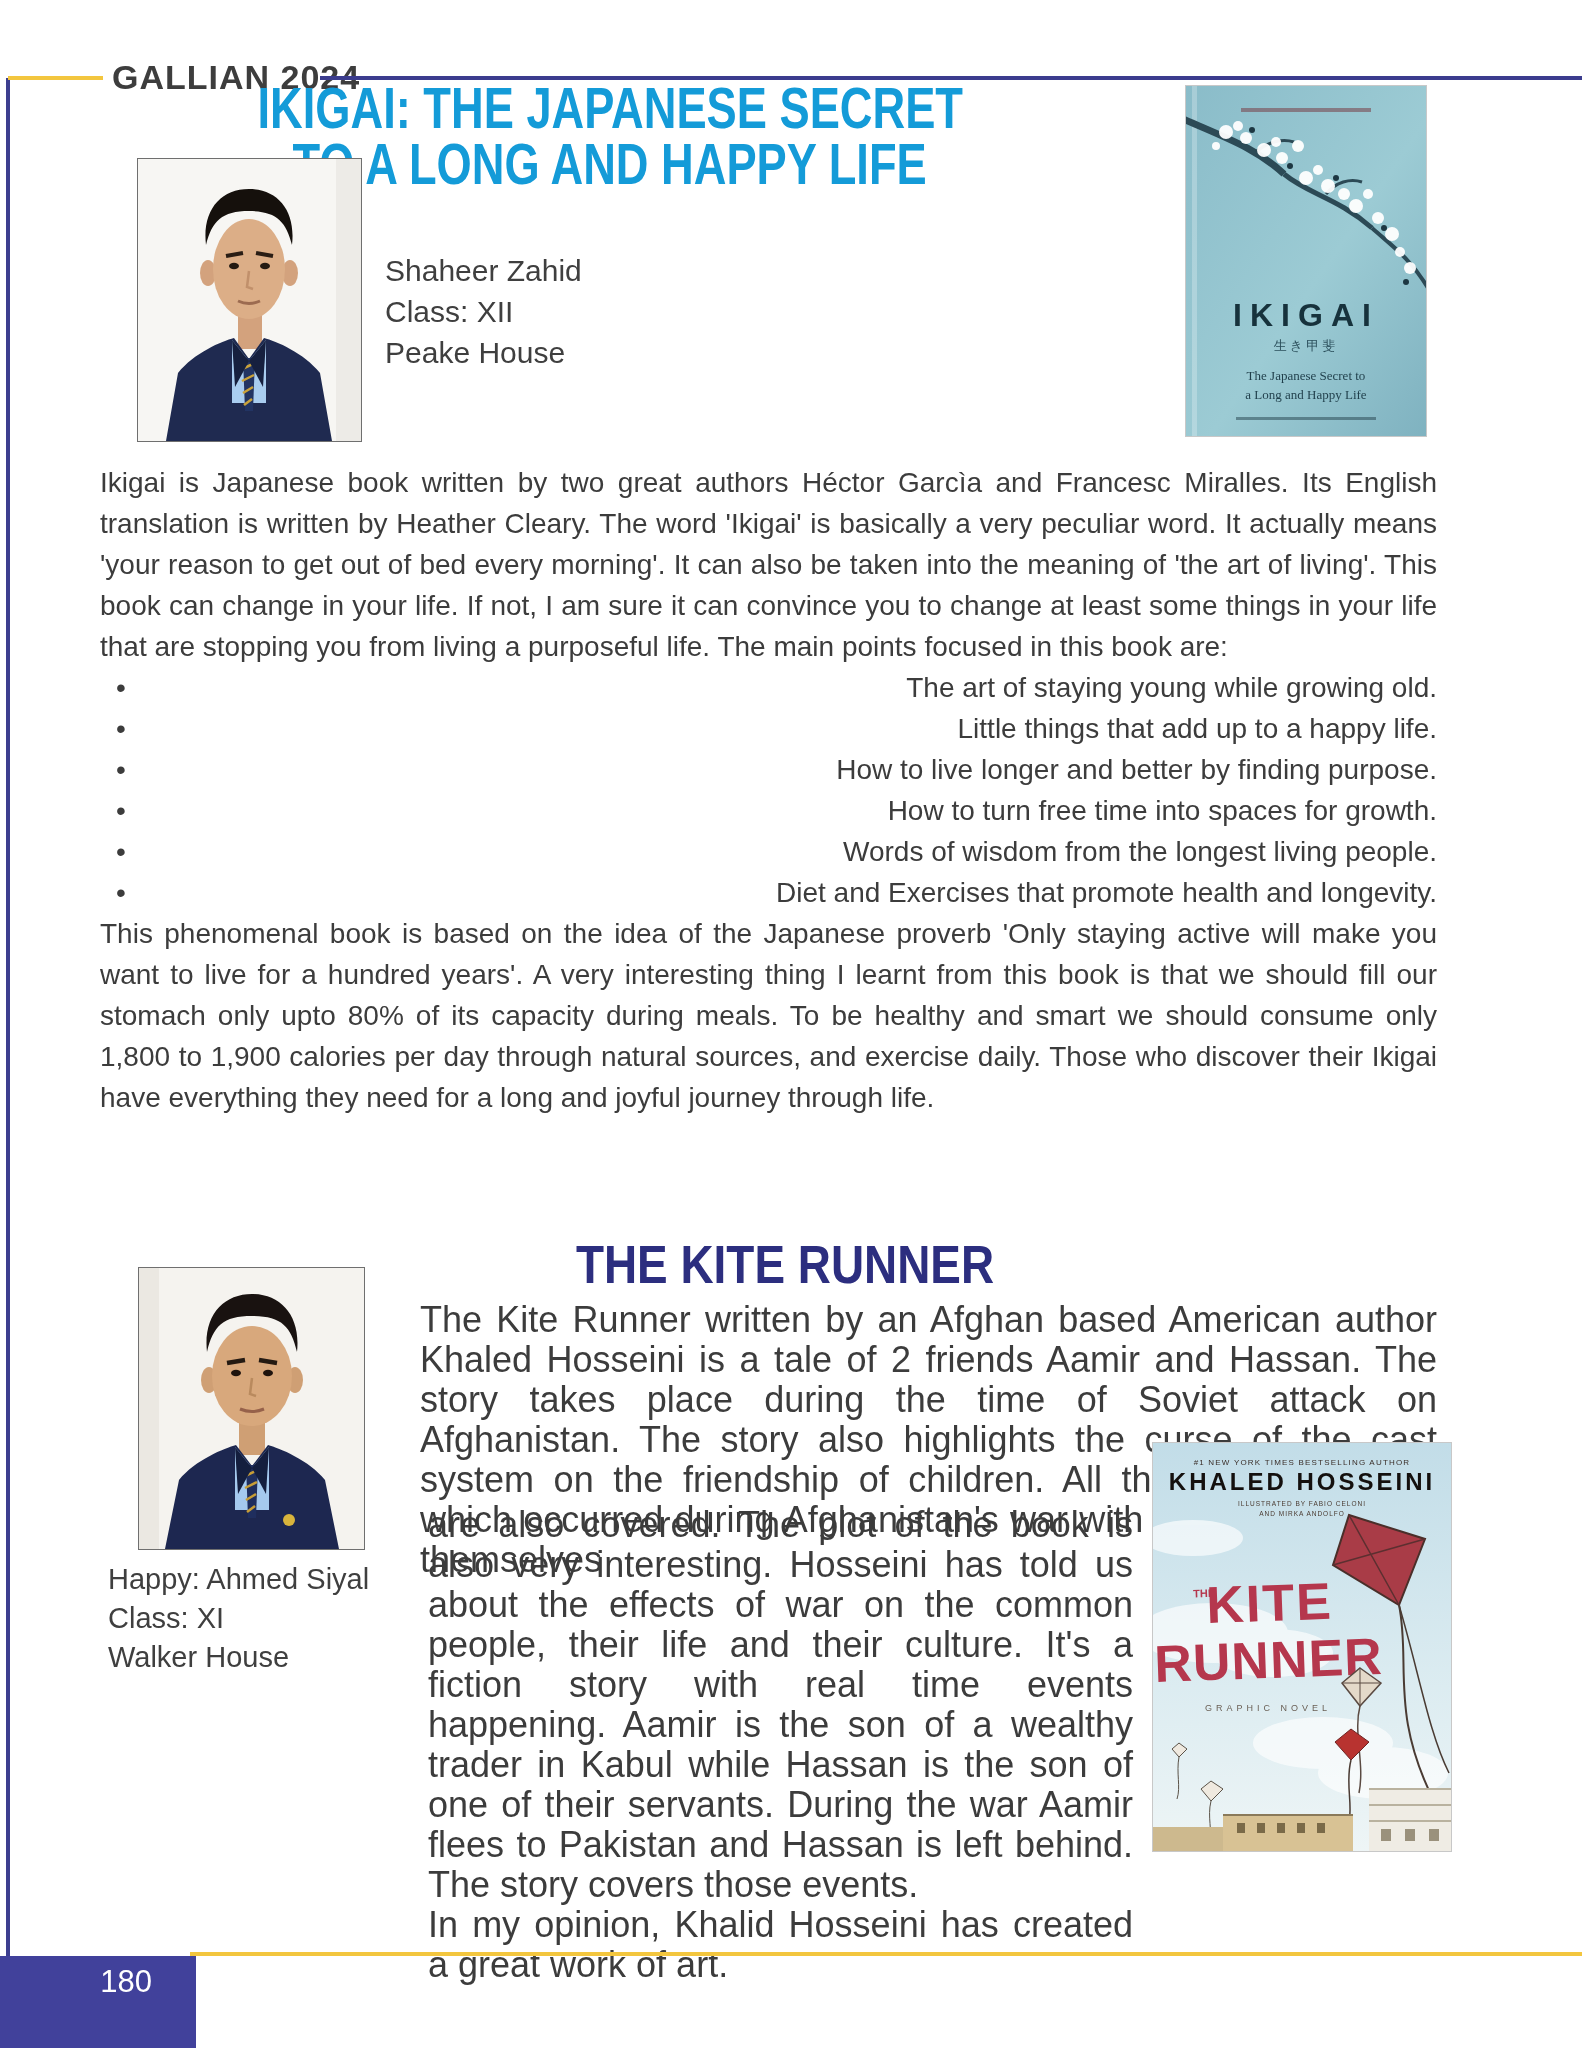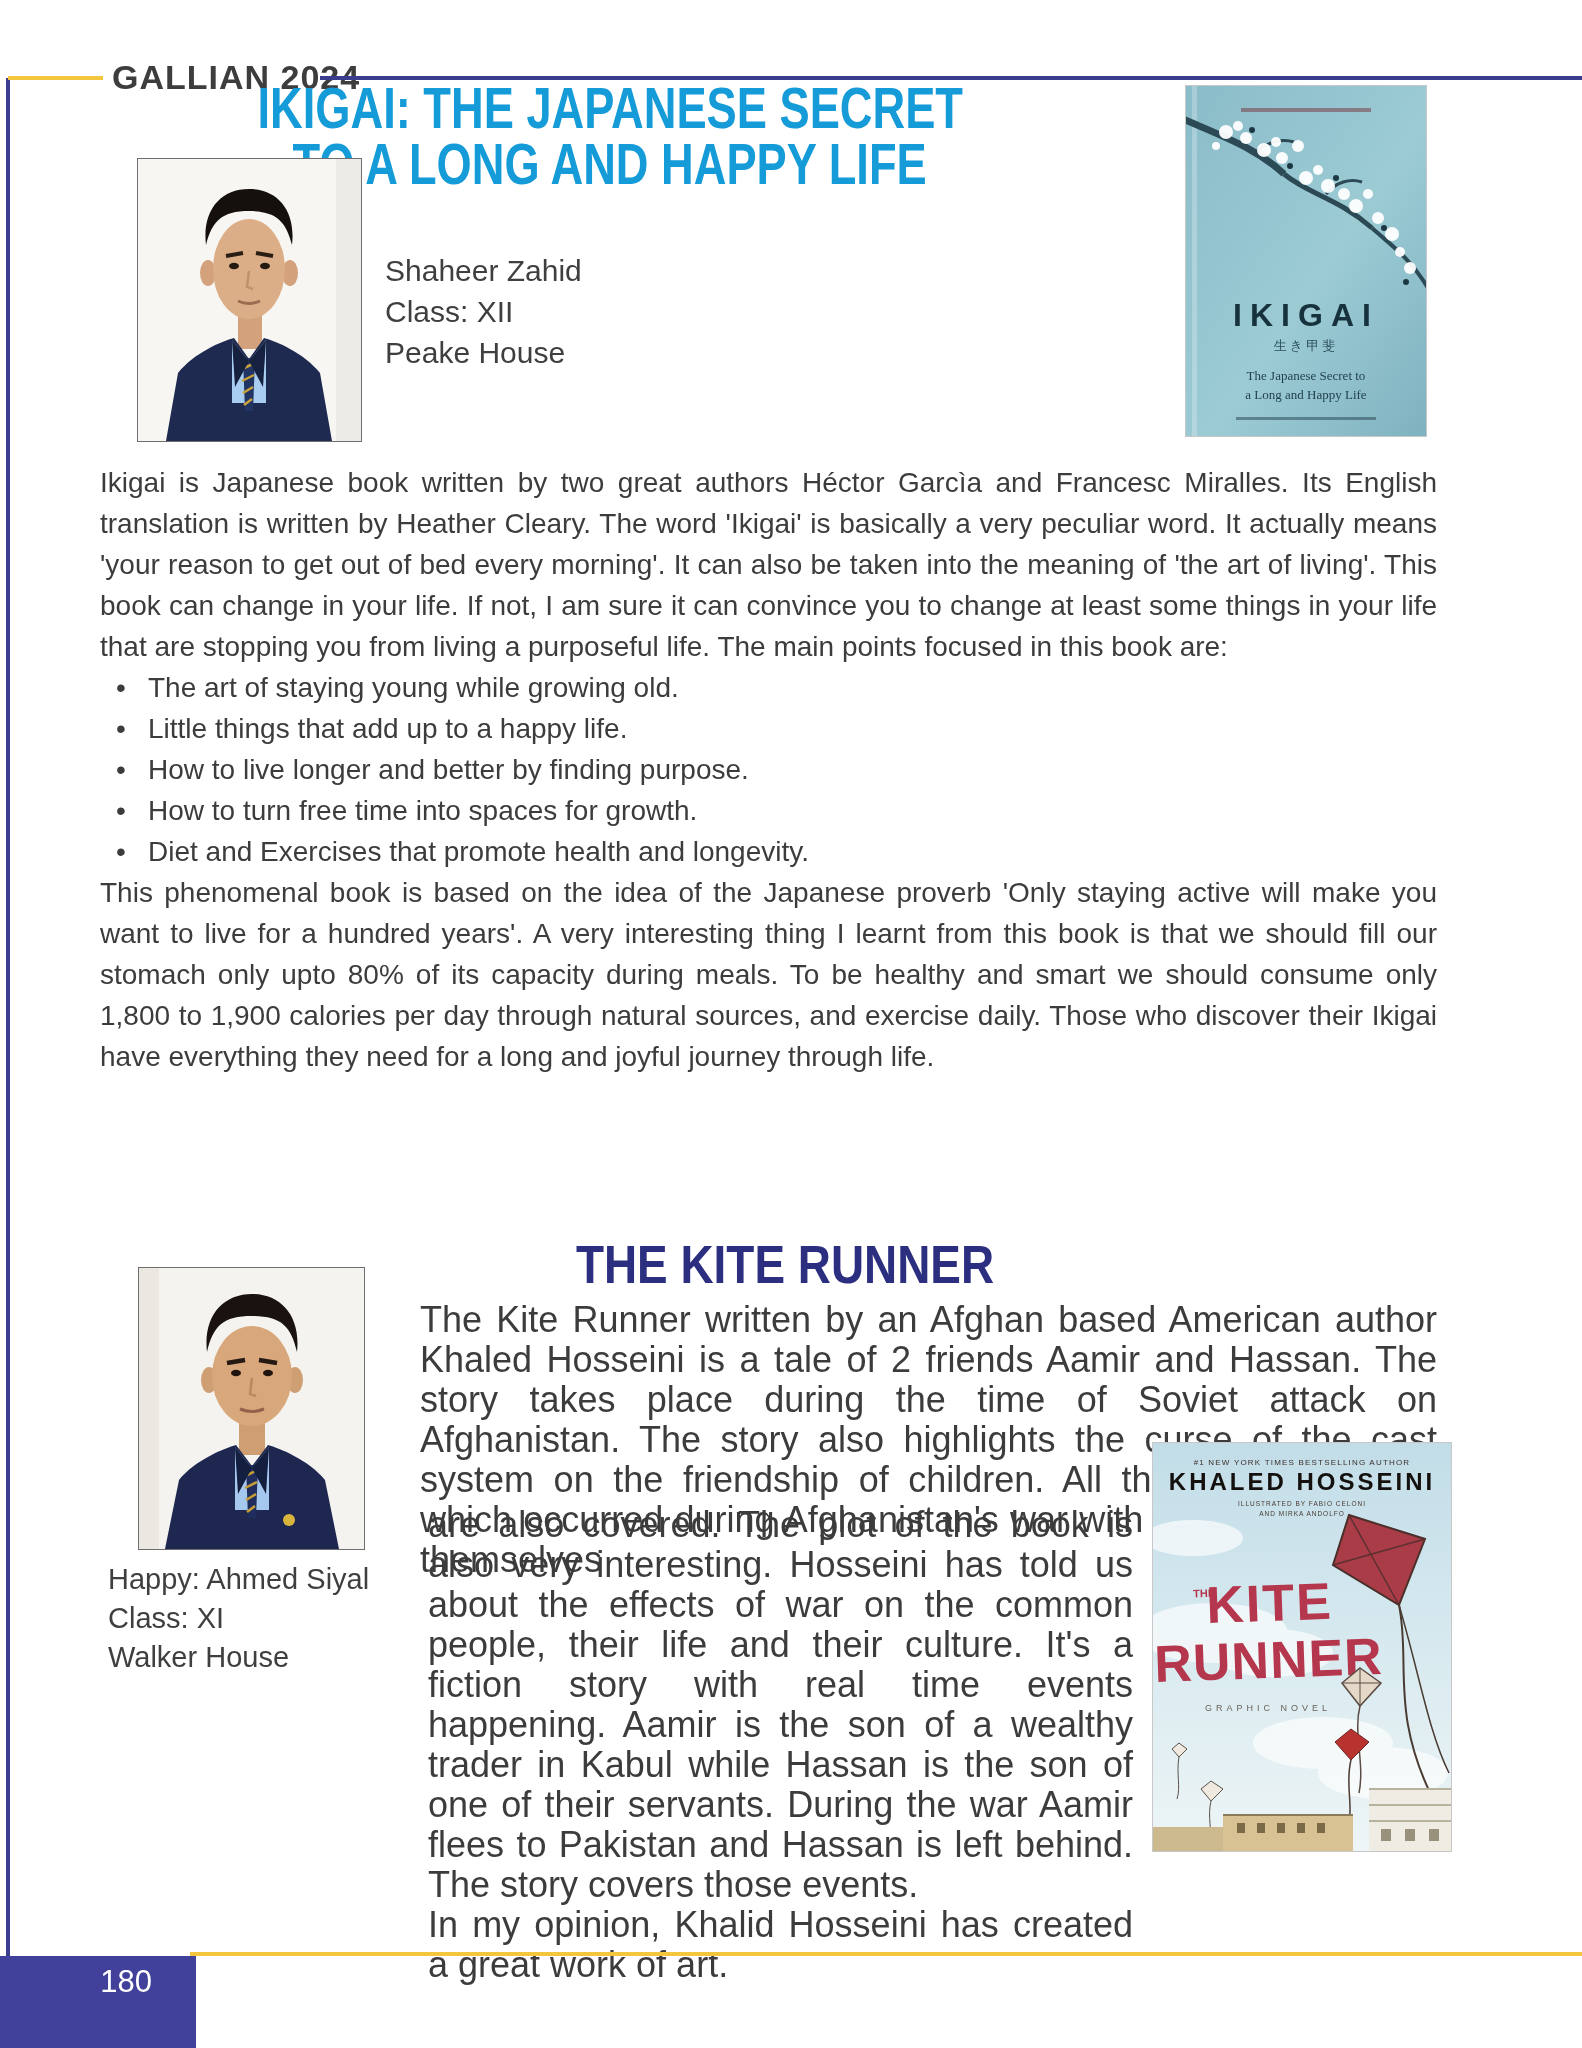--- a/index.html
+++ b/index.html
@@ -25,21 +25,21 @@
   .kite-title .tline{display:inline-block;transform:scaleX(0.85);}
 
   
   .student-info{font-size:30px;line-height:41px;color:#3f3f3f;}
   .student-info2{font-size:29px;line-height:39px;color:#3f3f3f;}
 
   
   .body-col{font-size:28px;line-height:41px;text-align:justify;color:#3c3c3c;}
   .body-col p{margin:0;}
   .bullet-list{list-style:none;margin:0;padding:0;}
-  .bullet-list li{position:relative;padding-left:48px;line-height:41px;text-align:left;}
+  .bullet-list li{position:relative;padding-left:48px;line-height:41px;text-align:right;}
   .bullet-list li::before{content:"\2022";position:absolute;left:16px;color:#3c3c3c;}
   .kite-col{font-size:36px;line-height:40px;text-align:justify;color:#3c3c3c;}
   .kite-col p{margin:0;}
 
   
   .photo-frame{border:1px solid #6f6f6f;background:#f6f5f2;}
   .cover-frame{border:1px solid #c8c8c8;}
   svg{display:block;}
 
   
@@ -144,20 +144,21 @@
     </svg>
   </div>
 
   <div class="abs body-col" style="left:100px;top:462px;width:1337px;">
     <p>Ikigai is Japanese book written by two great authors Héctor Garcìa and Francesc Miralles. Its English translation is written by Heather Cleary. The word 'Ikigai' is basically a very peculiar word. It actually means 'your reason to get out of bed every morning'. It can also be taken into the meaning of 'the art of living'. This book can change in your life. If not, I am sure it can convince you to change at least some things in your life that are stopping you from living a purposeful life. The main points focused in this book are:</p>
     <ul class="bullet-list">
       <li>The art of staying young while growing old.</li>
       <li>Little things that add up to a happy life.</li>
       <li>How to live longer and better by finding purpose.</li>
       <li>How to turn free time into spaces for growth.</li>
+      <li>Words of wisdom from the longest living people.</li>
       <li>Diet and Exercises that promote health and longevity.</li>
     </ul>
     <p>This phenomenal book is based on the idea of the Japanese proverb 'Only staying active will make you want to live for a hundred years'. A very interesting thing I learnt from this book is that we should fill our stomach only upto 80% of its capacity during meals. To be healthy and smart we should consume only 1,800 to 1,900 calories per day through natural sources, and exercise daily. Those who discover their Ikigai have everything they need for a long and joyful journey through life.</p>
   </div>
 
   <div class="abs kite-title" style="left:100px;top:1236px;width:1370px;">
     <span class="tline">THE KITE RUNNER</span>
   </div>
 
   <div class="abs photo-frame" style="left:138px;top:1267px;width:225px;height:281px;">

